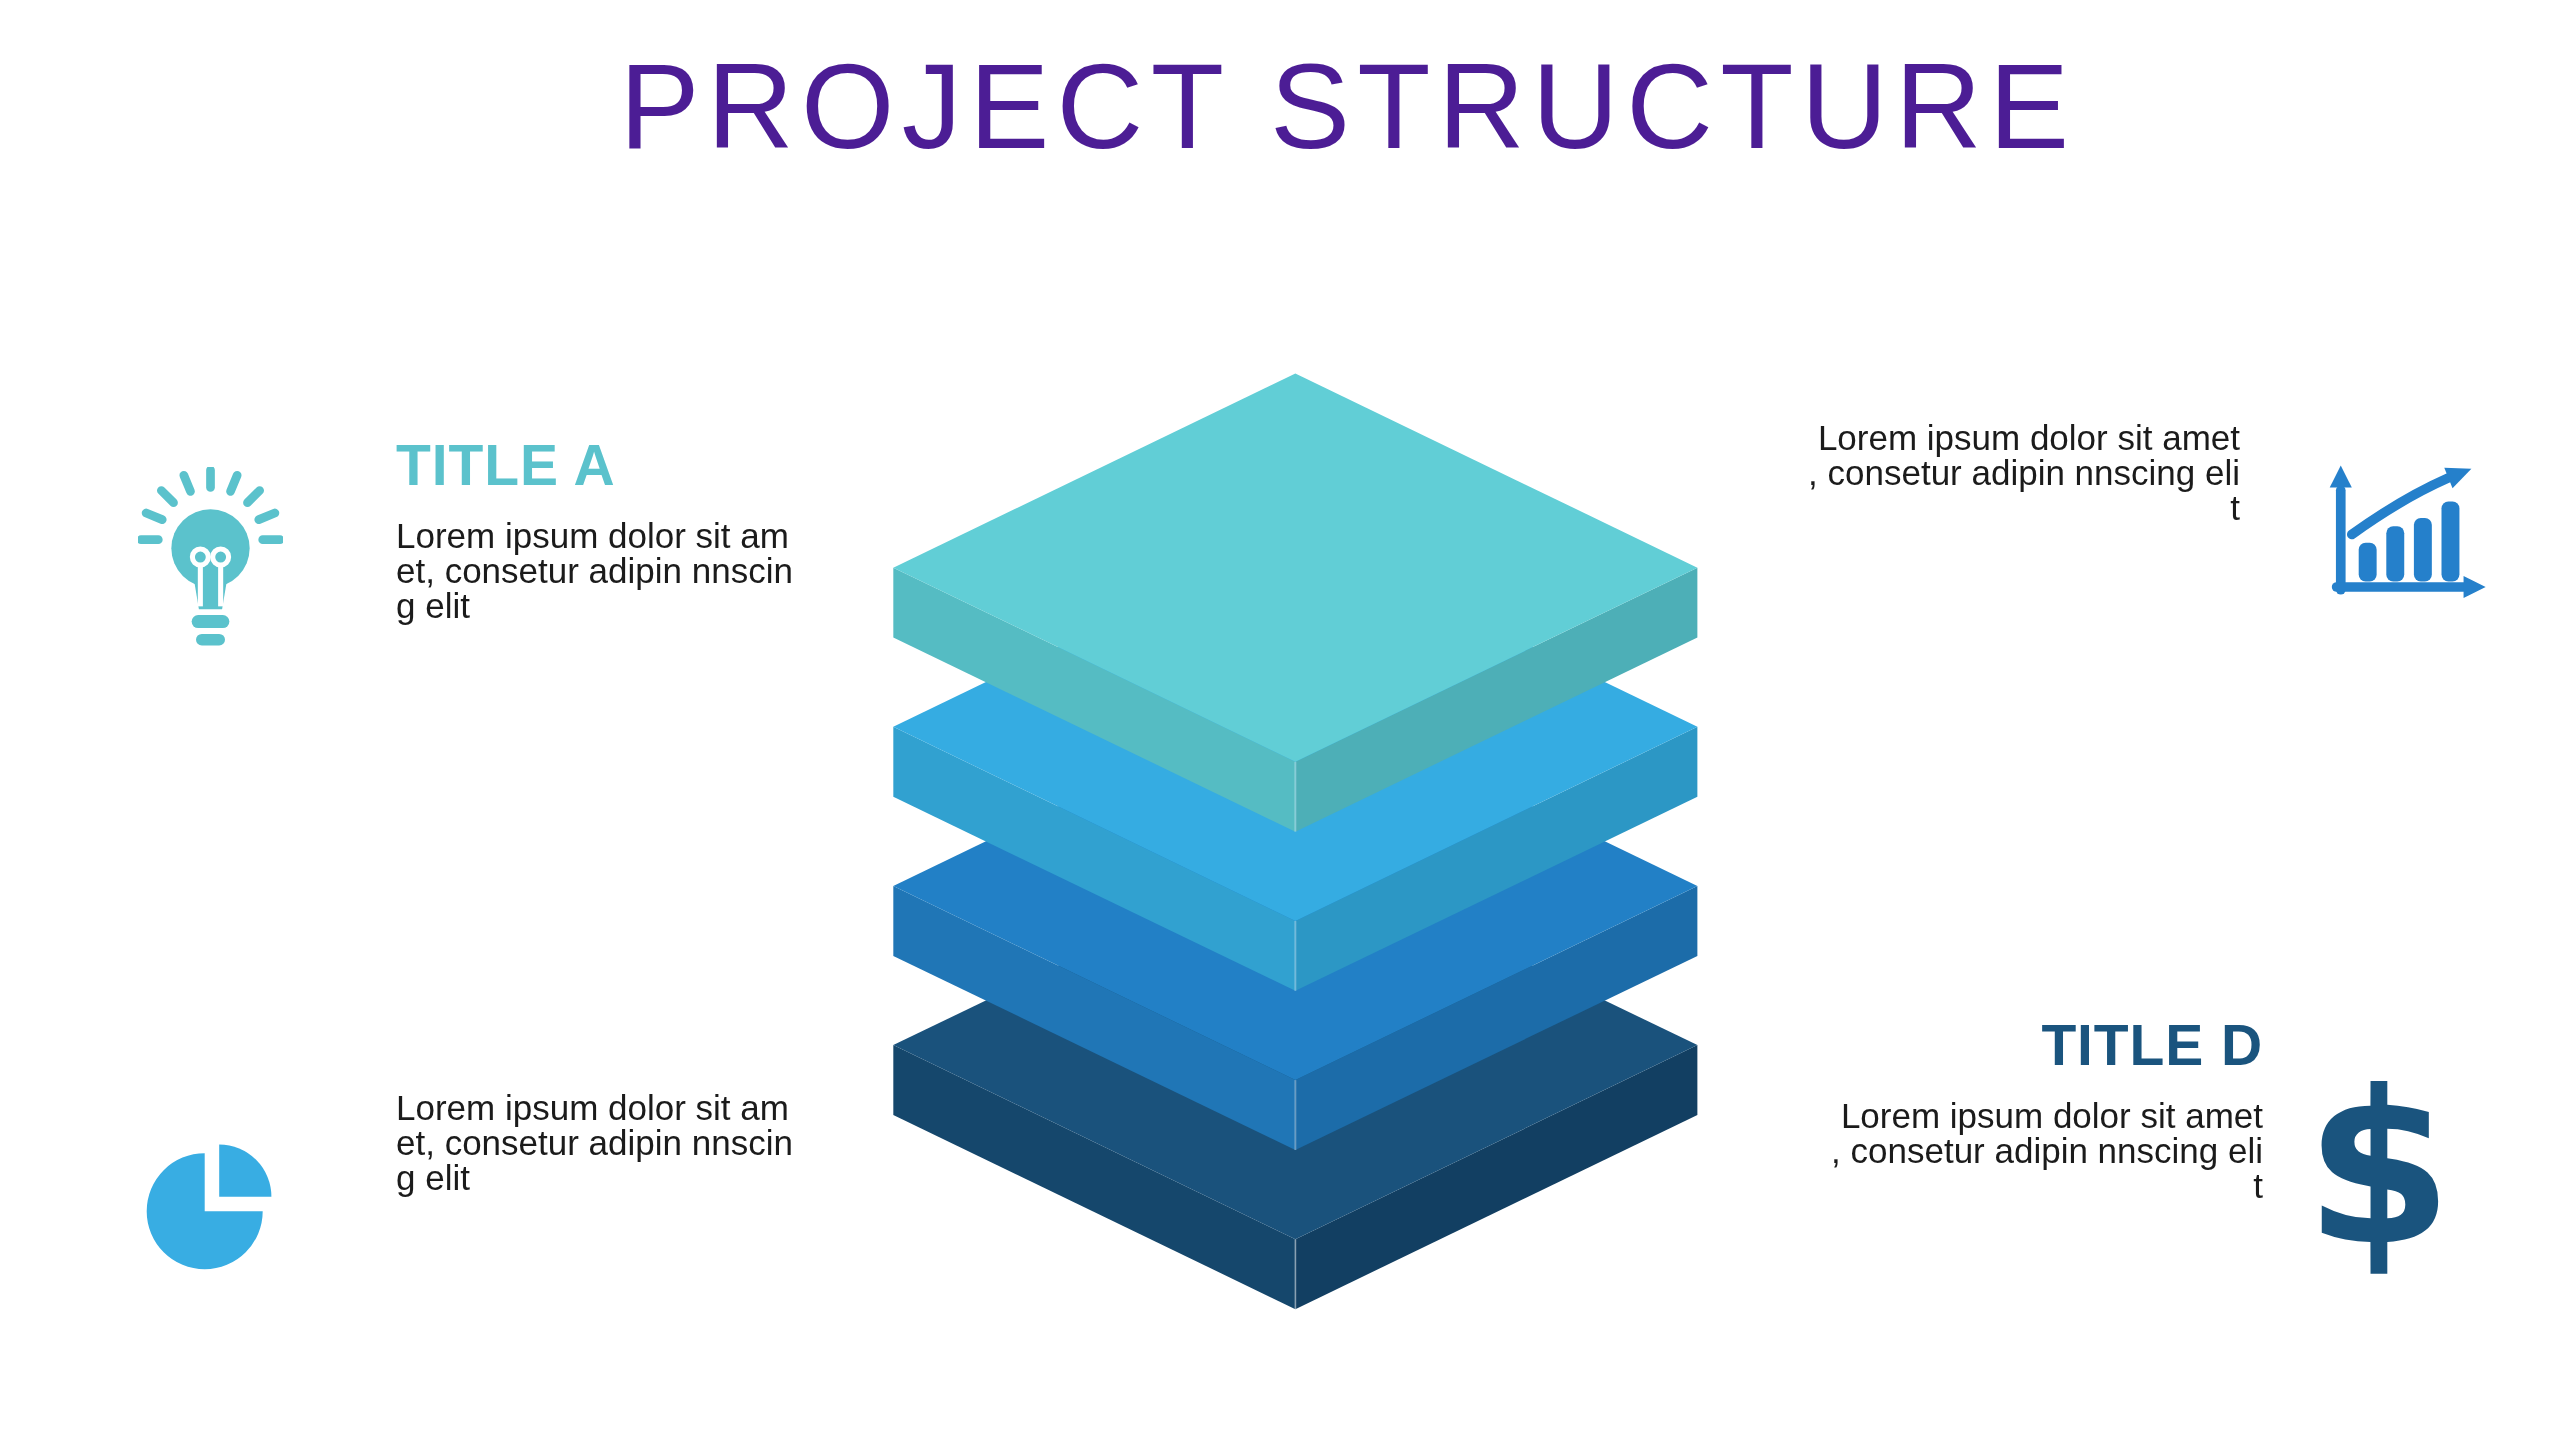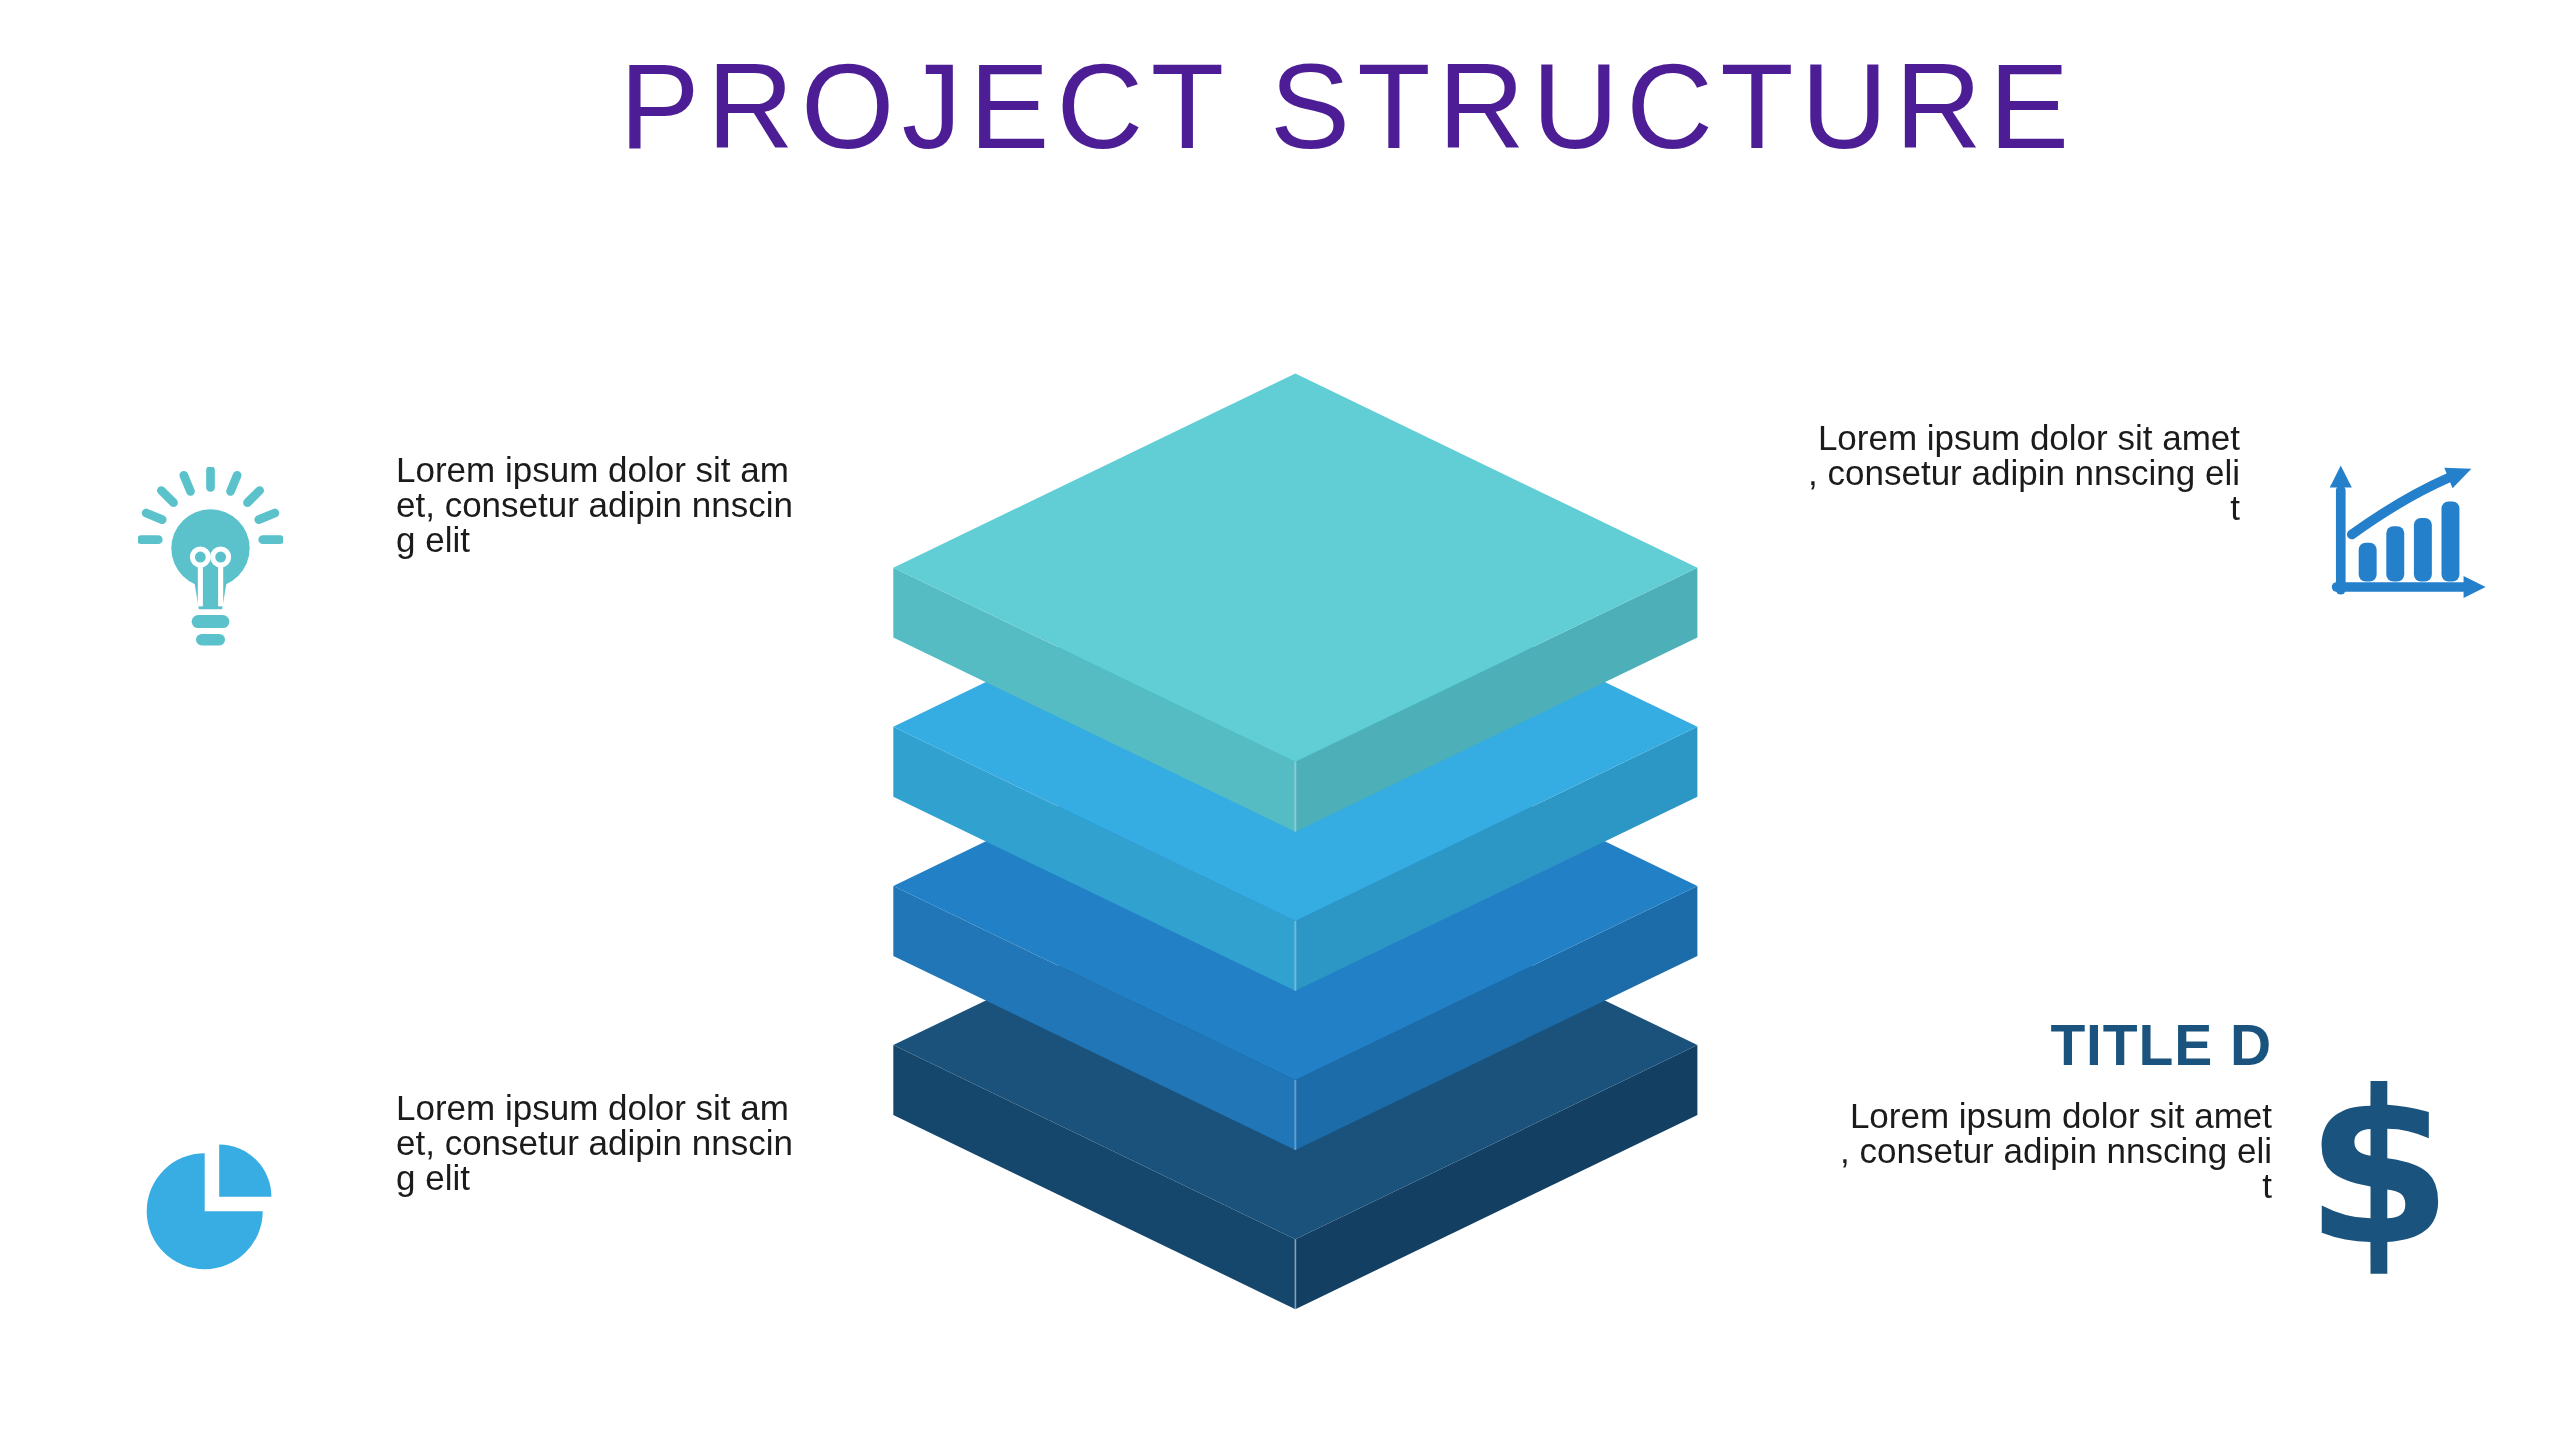--- a/index.html
+++ b/index.html
@@ -78,20 +78,21 @@
       <circle cx="43" cy="62" r="5.5"></circle>
       <circle cx="57" cy="62" r="5.5"></circle>
       <line x1="43" y1="67.5" x2="43" y2="96"></line>
       <line x1="57" y1="67.5" x2="57" y2="96"></line>
     </g>
     <rect x="37" y="102" width="26" height="9" rx="4.5" fill="currentColor"></rect>
     <rect x="40" y="115" width="20" height="8" rx="4" fill="currentColor"></rect>
   </svg>
 </div>
 <div class="item" style="left: 396px; top: 432px; width: 478px; color: rgb(91, 194, 204);">
+  <h2>TITLE A</h2>
   <p>Lorem ipsum dolor sit am
 et, consetur adipin nnscin
 g elit</p>
 </div>
 
 <div class="icon-box" style="left: 138px; top: 1130px; color: rgb(56, 173, 227);">
   <svg width="145" height="145" viewBox="0 0 100 100">
     <path d="M46,56 L46,16 A40,40 0 1 0 86,56 Z" fill="currentColor"></path>
     <path d="M56,46 L56,10 A36,36 0 0 1 92,46 Z" fill="currentColor"></path>
   </svg>
@@ -117,21 +118,21 @@
     <polygon points="117,92 101,84 101,100" fill="currentColor"></polygon>
     <rect x="25" y="60" width="13" height="28" rx="5" fill="currentColor"></rect>
     <rect x="45" y="48" width="13" height="40" rx="5" fill="currentColor"></rect>
     <rect x="65" y="42" width="13" height="46" rx="5" fill="currentColor"></rect>
     <rect x="85" y="30" width="13" height="58" rx="5" fill="currentColor"></rect>
     <path d="M20,54 C45,36 65,24 90,13" stroke="currentColor" stroke-width="7" stroke-linecap="round" fill="none"></path>
     <polygon points="0,-8 18,0 0,8" transform="translate(90,13) rotate(-22)" fill="currentColor"></polygon>
   </svg>
 </div>
 
-<div class="item right-al" style="right: 304px; top: 1012px; width: 570px; color: rgb(26, 84, 126); text-align: right;">
+<div class="item right-al" style="right: 313px; top: 1012px; width: 570px; color: rgb(26, 84, 126); text-align: right;">
   <h2>TITLE D</h2>
   <p>Lorem ipsum dolor sit amet
 , consetur adipin nnscing eli
 t</p>
 </div>
 <div class="icon-box" style="left: 2305px; top: 1063px; color: rgb(26, 84, 126);">
   <span class="dollar-glyph">$</span>
 </div>
 
 

